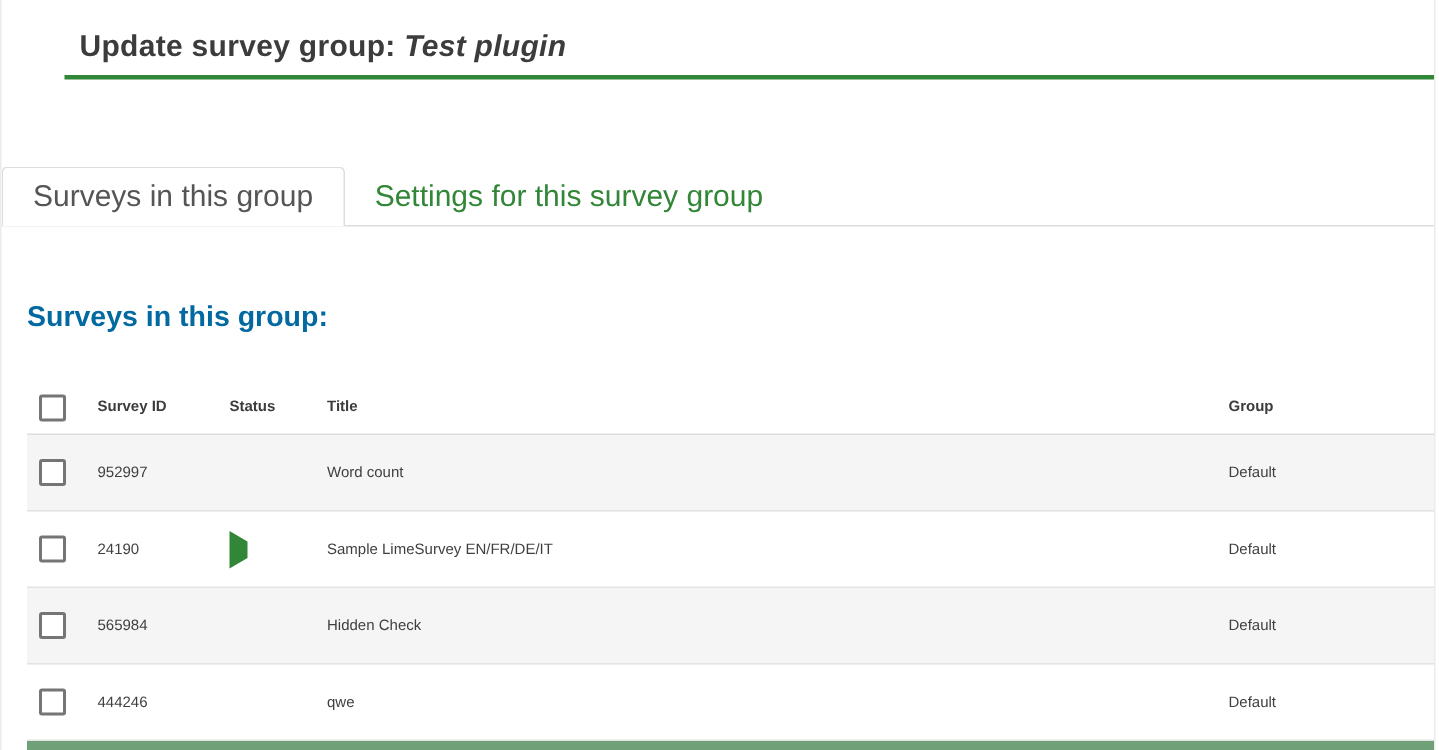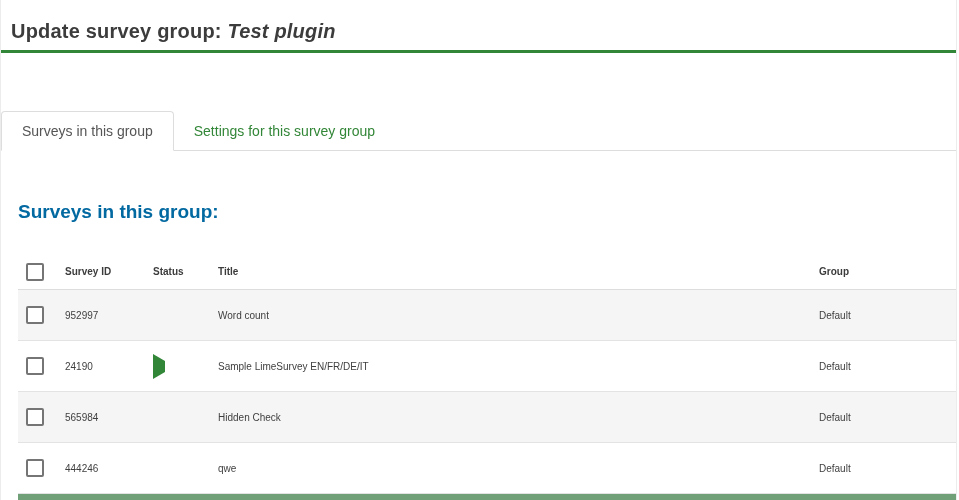--- a/index.html
+++ b/index.html
@@ -14,36 +14,37 @@
     border-left: 1px solid #ececec;
     border-right: 1px solid #ececec;
     background: #fff;
     overflow: hidden;
   }
   
   .title-bar {
     height: 53px;
     padding: 20px 0 0 10px;
     border-bottom: 3px solid #328637;
+    margin-left: 42px;
   }
   .title-bar h1 {
     font-size: 20px; font-weight: 700; color: #3c3c3c;
     letter-spacing: 0.2px;
   }
   .title-bar h1 .emph { font-style: italic; font-weight: 700; }
   
   .tabs {
     margin-top: 59px;
     display: flex;
     align-items: flex-end;
     border-bottom: 1px solid #ddd;
     height: 39px;
   }
   .tab {
-    font-size: 14px;
+    font-size: 20px;
     line-height: 38px;
     padding: 0 20px;
     cursor: pointer;
     white-space: nowrap;
   }
   .tab.active {
     color: #555;
     background: #fff;
     border: 1px solid #ddd;
     border-bottom: 1px solid #fff;

